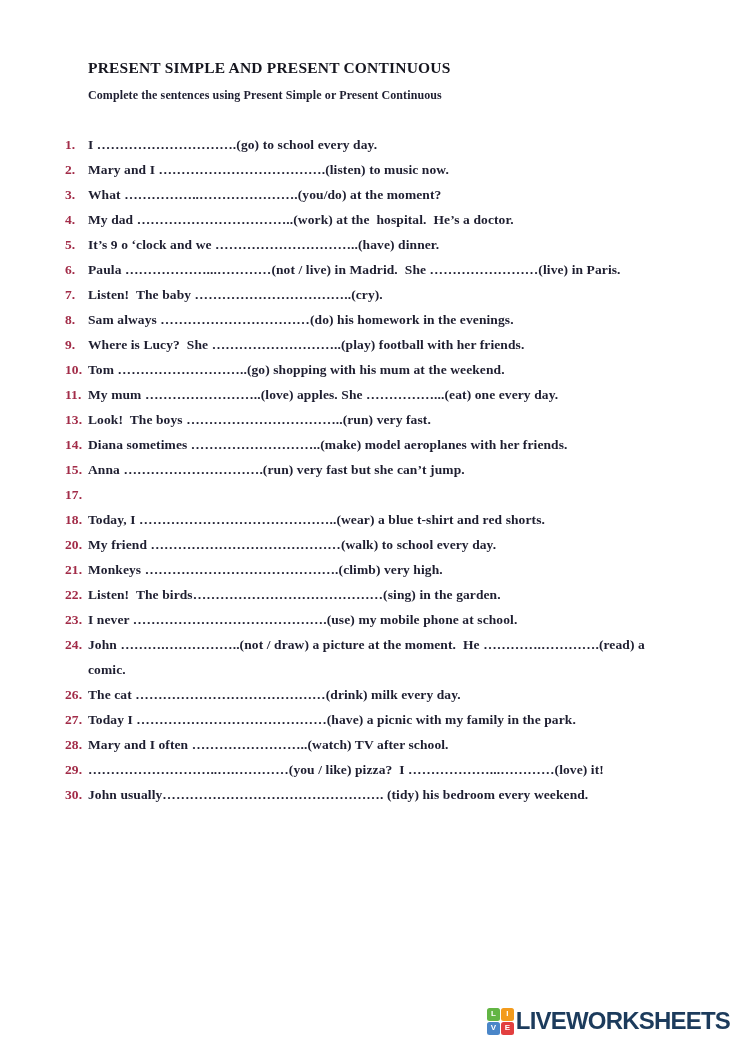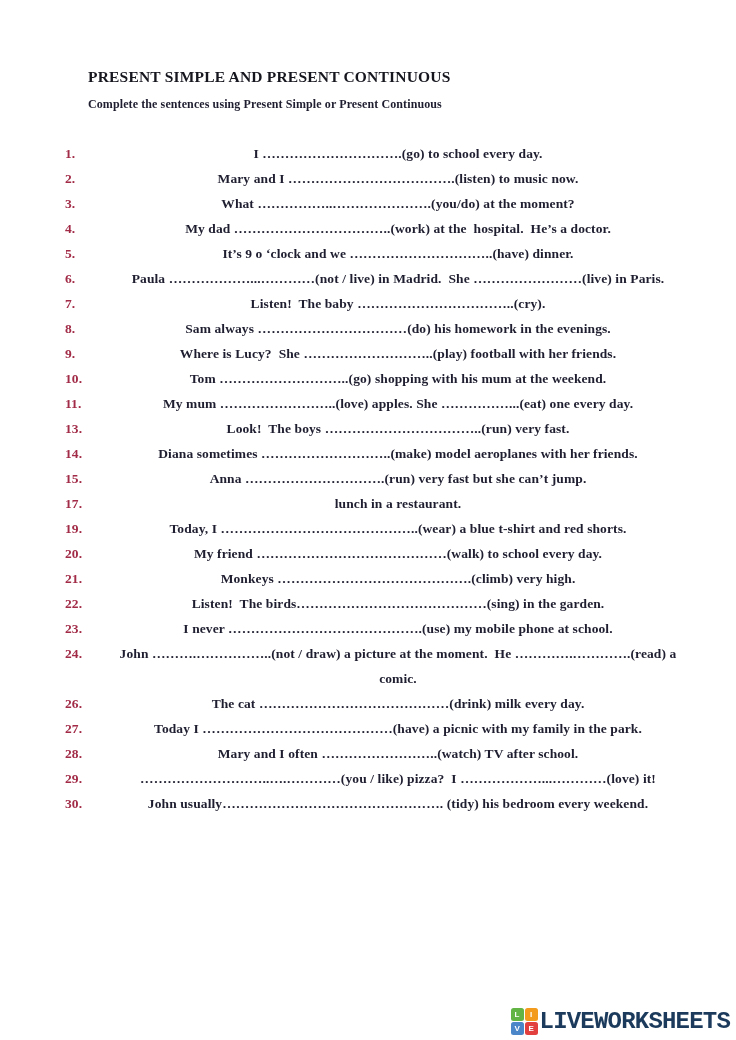--- a/index.html
+++ b/index.html
@@ -15,21 +15,20 @@
     position:relative;
     overflow:hidden;
     font-family:"Liberation Serif","DejaVu Serif",serif;
     color:var(--text);
   }
   .sheet{
     position:absolute;
     top:0;left:0;
     width:736px;height:1016px;
     padding:58px 28px 0 65px;
-    margin-top:9px;
   }
   .page-title{
     margin:0 0 0 23px;
     font-size:15.5px;
     font-weight:700;
     line-height:19px;
     letter-spacing:0.2px;
     color:#16161f;
   }
   .page-subtitle{
@@ -54,21 +53,20 @@
   }
   .item .num{
     flex:none;
     width:23px;
     color:var(--number);
   }
   .item .body{
     flex:1;
     min-width:0;
     white-space:pre-wrap;
-    text-align:center;
   }
   .footer{
     position:absolute;
     right:6px;
     bottom:5px;
     display:flex;
     align-items:center;
     gap:2px;
     text-decoration:none;
     cursor:pointer;
@@ -84,21 +82,21 @@
     align-items:center;
     justify-content:center;
     border-radius:2.5px;
     color:#ffffff;
     font-family:"Liberation Sans","DejaVu Sans",sans-serif;
     font-weight:700;
     font-size:8px;
     line-height:1;
   }
   .logo-text{
-    font-family:Liberation Mono, monospace;
+    font-family:Liberation Sans, sans-serif;
     font-weight:700;
     font-size:24px;
     letter-spacing:-0.8px;
     color:var(--brand);
   }
 </style>
 </head>
 <body>
 
 <div class="sheet">
@@ -172,26 +170,26 @@
   </li>
 
   <li class="item">
     <span class="num">15.</span>
     <span class="body"><span>Anna ………………………….(run) very fast but she can’t jump.</span></span>
   </li>
 
 
   <li class="item">
     <span class="num">17.</span>
-    <span class="body"><div>lunch in a restaurant.</div></span>
-  </li>
-
-
-  <li class="item">
-    <span class="num">19.</span>
+    <span class="body"></span>
+  </li>
+
+
+  <li class="item">
+    <span class="num">18.</span>
     <span class="body"><span>Today, I ……………………………………..(wear) a blue t-shirt and red shorts.</span></span>
   </li>
 
   <li class="item">
     <span class="num">20.</span>
     <span class="body"><span>My friend ……………………………………(walk) to school every day.</span></span>
   </li>
 
   <li class="item">
     <span class="num">21.</span>

